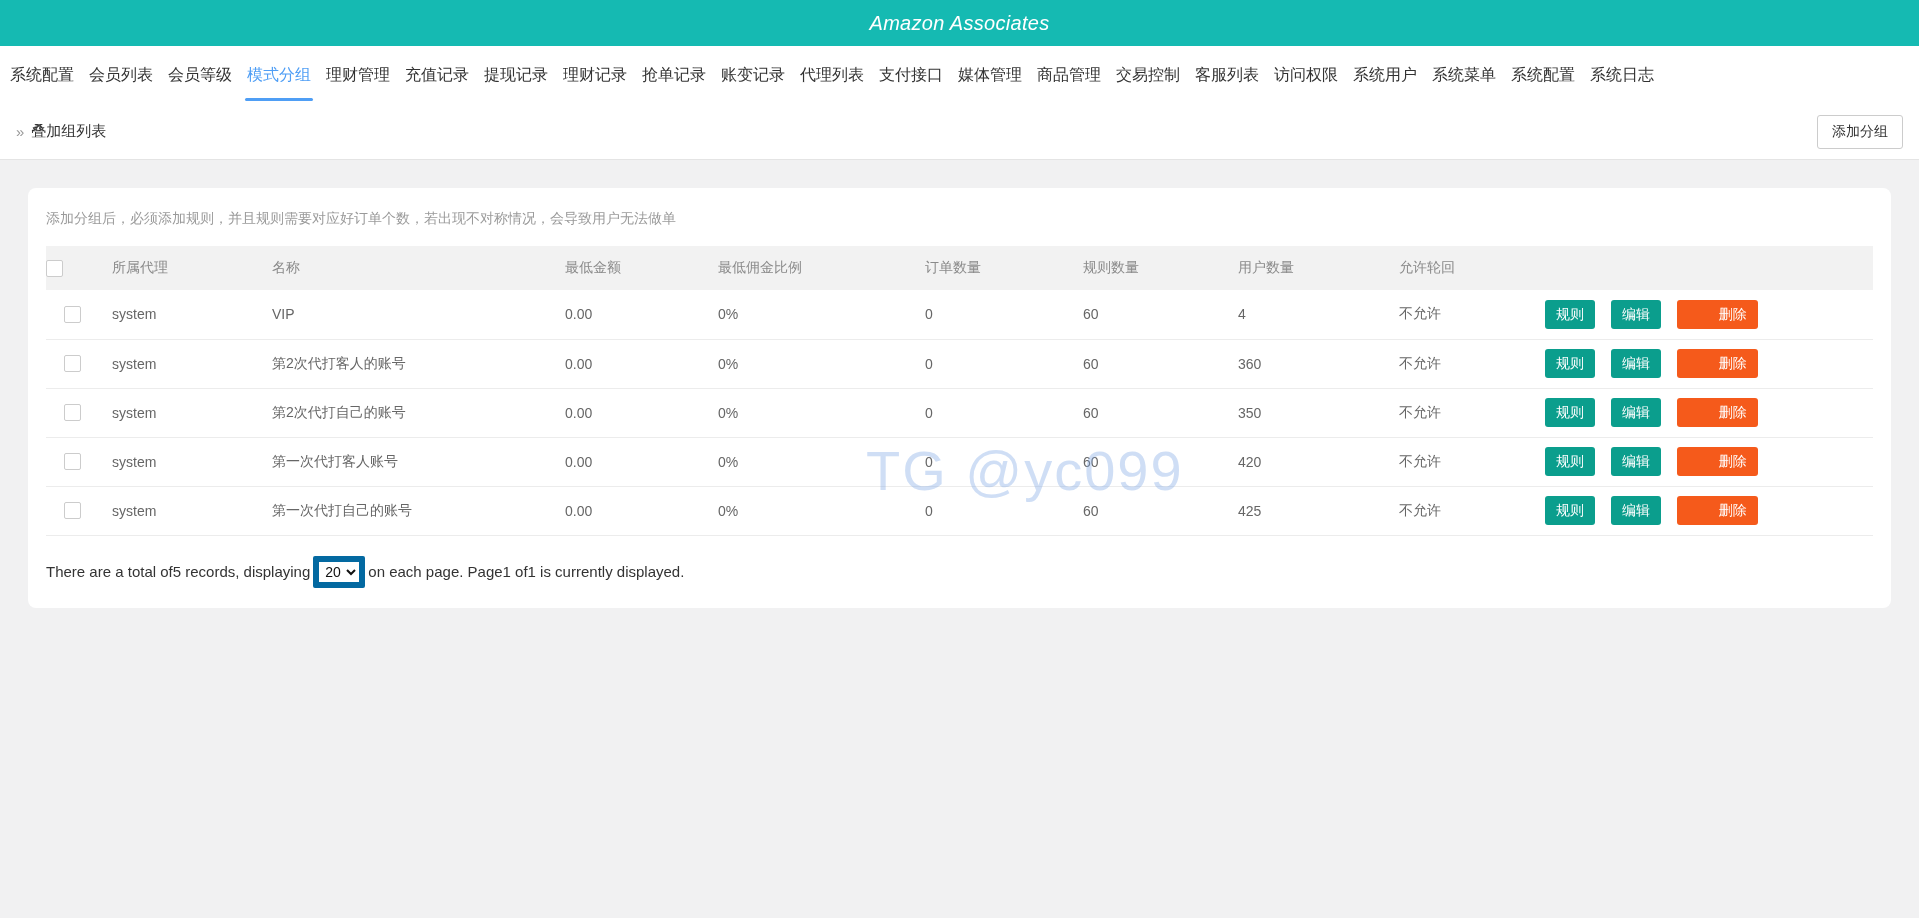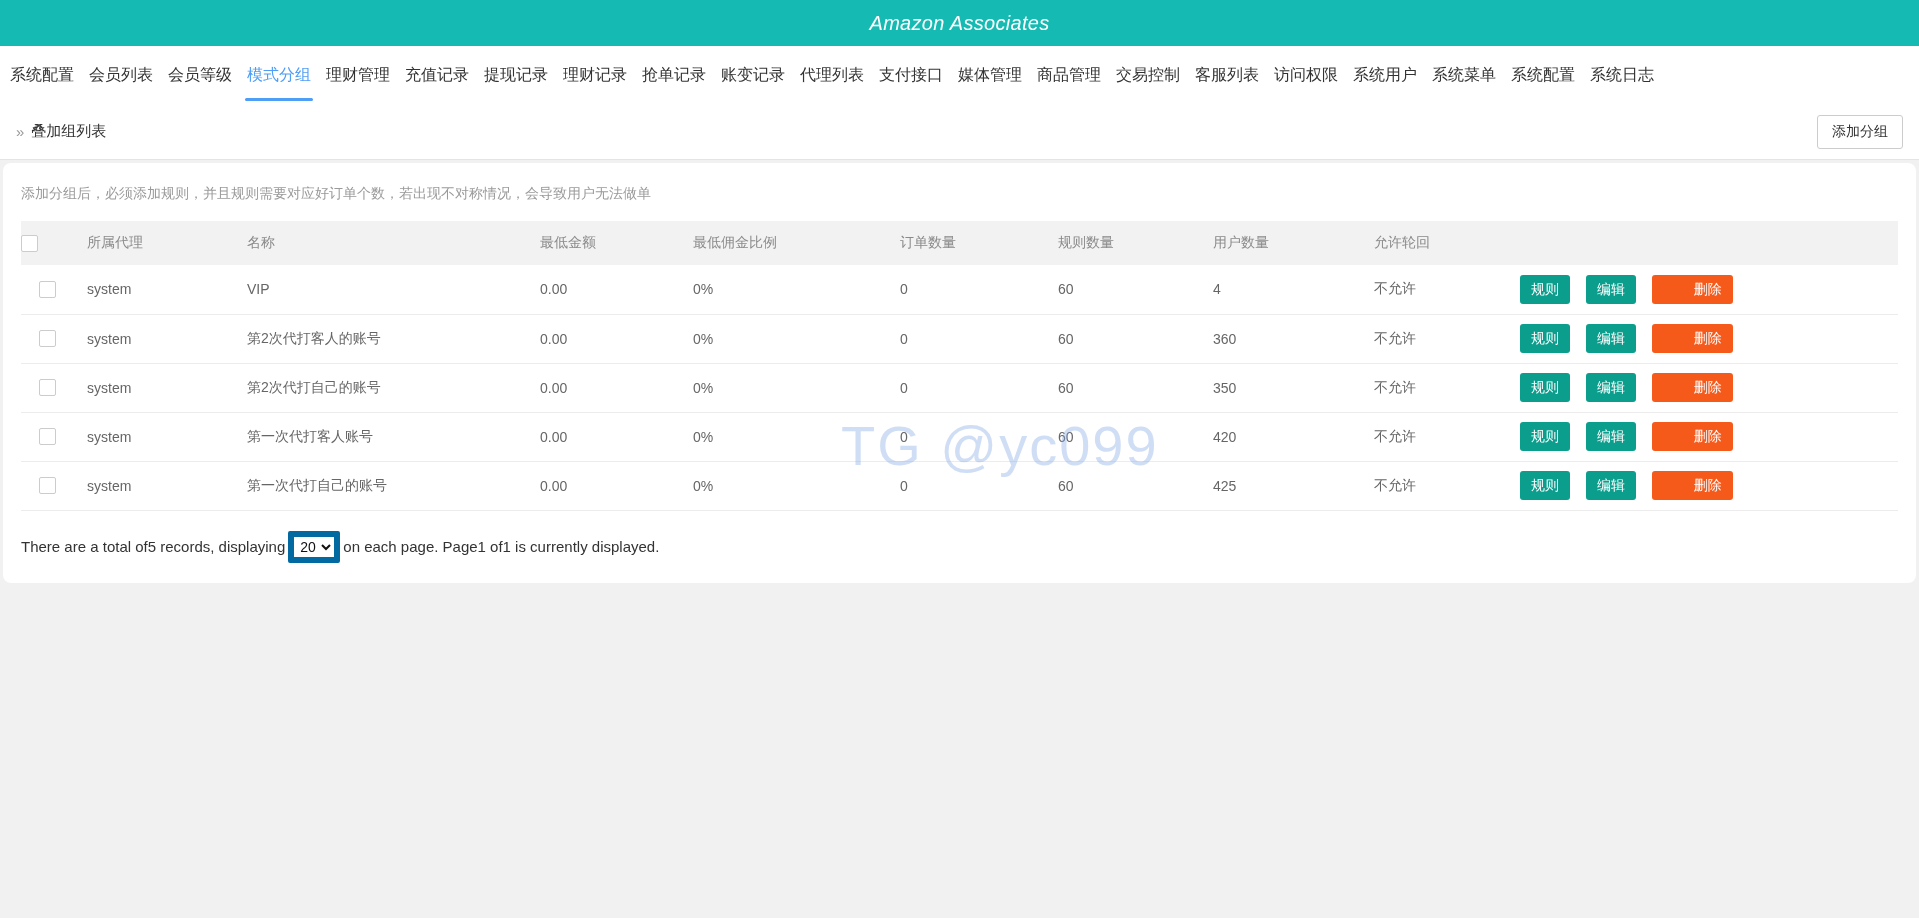--- a/index.html
+++ b/index.html
@@ -88,21 +88,21 @@
     font-size: 14px;
     color: #333;
     padding: 7px 14px;
     cursor: pointer;
     font-family: inherit;
   }
 
   
   .card {
     position: relative;
-    margin: 3px;
+    margin: 28px;
     background: #fff;
     border-radius: 8px;
     padding: 18px 18px 20px 18px;
     min-height: 392px;
   }
   .hint { font-size: 14px; color: #9a9a9a; margin: 4px 0 18px 0; }
 
   table.grid { width: 100%; border-collapse: collapse; table-layout: fixed; }
   table.grid thead tr { background: #f2f2f2; height: 44px; }
   table.grid th {

